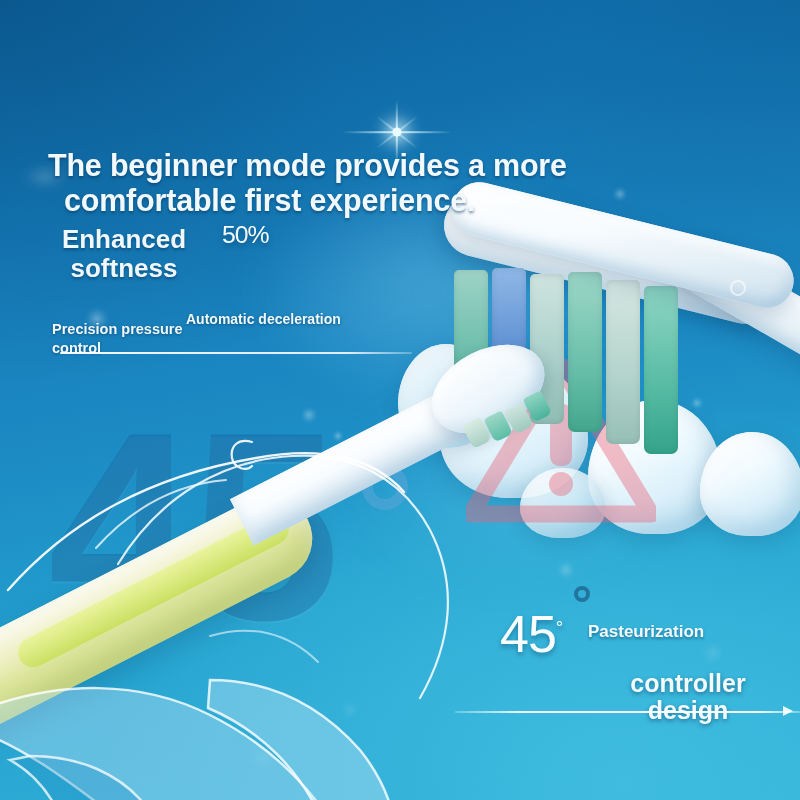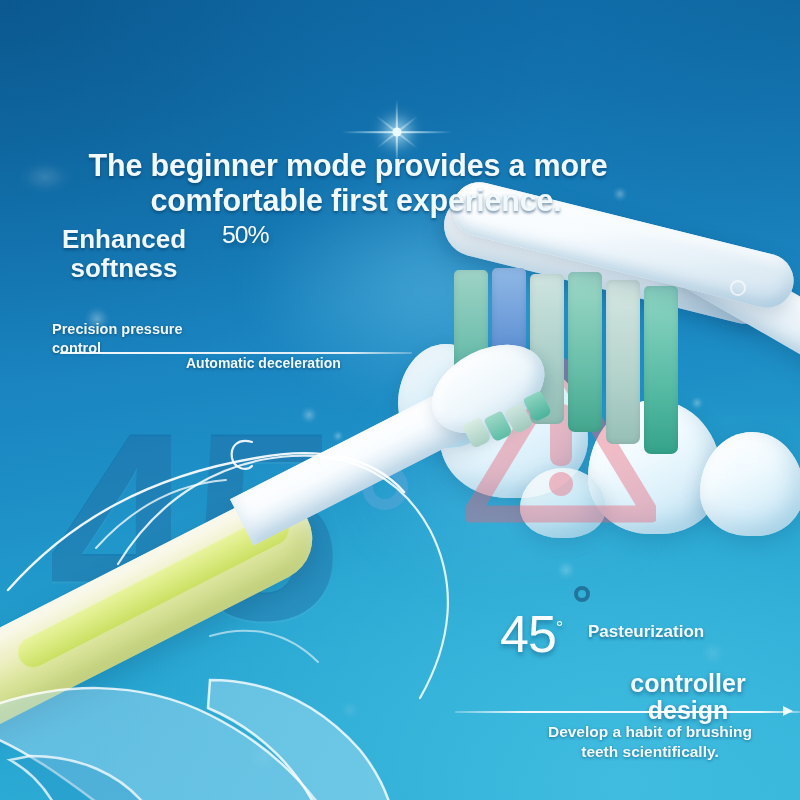--- a/index.html
+++ b/index.html
@@ -77,33 +77,33 @@
     background:linear-gradient(175deg,#ffffff,#eef7fc 55%,#d4e7f2);
     box-shadow:inset -5px -6px 14px rgba(130,175,205,.40), inset 4px 5px 12px #fff, 0 6px 16px rgba(8,55,95,.18);}
   .b2{position:absolute;width:20px;height:26px;border-radius:4px 4px 6px 6px;}
 
   .swoosh{position:absolute;left:0;top:380px;width:560px;height:340px;pointer-events:none;}
   .hand{position:absolute;left:-30px;top:560px;width:520px;height:260px;pointer-events:none;}
 
   
   .headline{position:absolute;left:48px;top:148px;width:600px;
     font-size:30.5px;font-weight:700;line-height:1.16;color:#f2f9fd;letter-spacing:-.2px;
-    text-shadow:0 2px 3px rgba(6,52,92,.55);text-align:center;}
+    text-shadow:0 2px 3px rgba(6,52,92,.55);}
   .headline .l2{display:block;padding-left:16px;}
 
   .enh{position:absolute;left:24px;top:225px;width:200px;text-align:center;
     font-size:26px;font-weight:700;line-height:1.1;color:#f0f8fd;
     text-shadow:0 2px 3px rgba(6,52,92,.55);}
   .fifty{position:absolute;left:222px;top:207px;font-size:40px;font-weight:300;
     color:#f7fcff;letter-spacing:-1px;text-shadow:0 3px 5px rgba(6,52,92,.45);}
   .fifty span{font-size:.62em;font-weight:300;}
 
   .lbl{position:absolute;font-weight:700;color:#f0f9fd;text-shadow:0 1px 3px rgba(6,52,92,.6);}
   .precision{left:52px;top:313px;width:190px;font-size:14.5px;line-height:1.28;margin-top:7px;}
-  .autodec{left:186px;top:311px;font-size:14px;white-space:nowrap;margin-top:44px;}
+  .autodec{left:186px;top:311px;font-size:14px;white-space:nowrap;}
   .effect{left:50px;top:366px;width:230px;font-size:15.5px;line-height:1.28;}
 
   .rule{position:absolute;height:2px;border-radius:2px;
     background:linear-gradient(90deg,rgba(255,255,255,.95),rgba(255,255,255,.85) 82%,rgba(255,255,255,.25));}
   .rule1{left:60px;top:352px;width:352px;}
   .rule2{left:455px;top:711px;width:345px;
     background:linear-gradient(90deg,rgba(255,255,255,.25),rgba(255,255,255,.92) 20%,rgba(255,255,255,.95) 88%,rgba(255,255,255,.35));}
   .arrow2{position:absolute;left:783px;top:706px;width:0;height:0;
     border-top:5px solid transparent;border-bottom:5px solid transparent;border-left:10px solid rgba(255,255,255,.9);}
 
@@ -220,15 +220,14 @@
   <div class="lbl autodec">Automatic deceleration</div>
   <div class="rule rule1"></div>
 
   <div class="deg45">
     <span>45</span><sup>°</sup>
   </div>
   <div class="paster">Pasteurization</div>
   <div class="ctrl">controller<br>design</div>
   <div class="rule rule2"></div>
   <div class="arrow2"></div>
-  <div class="develop">Develop a habit of brushing<br>teeth scientifically.</div>
 
 </div>
 
 </body></html>

